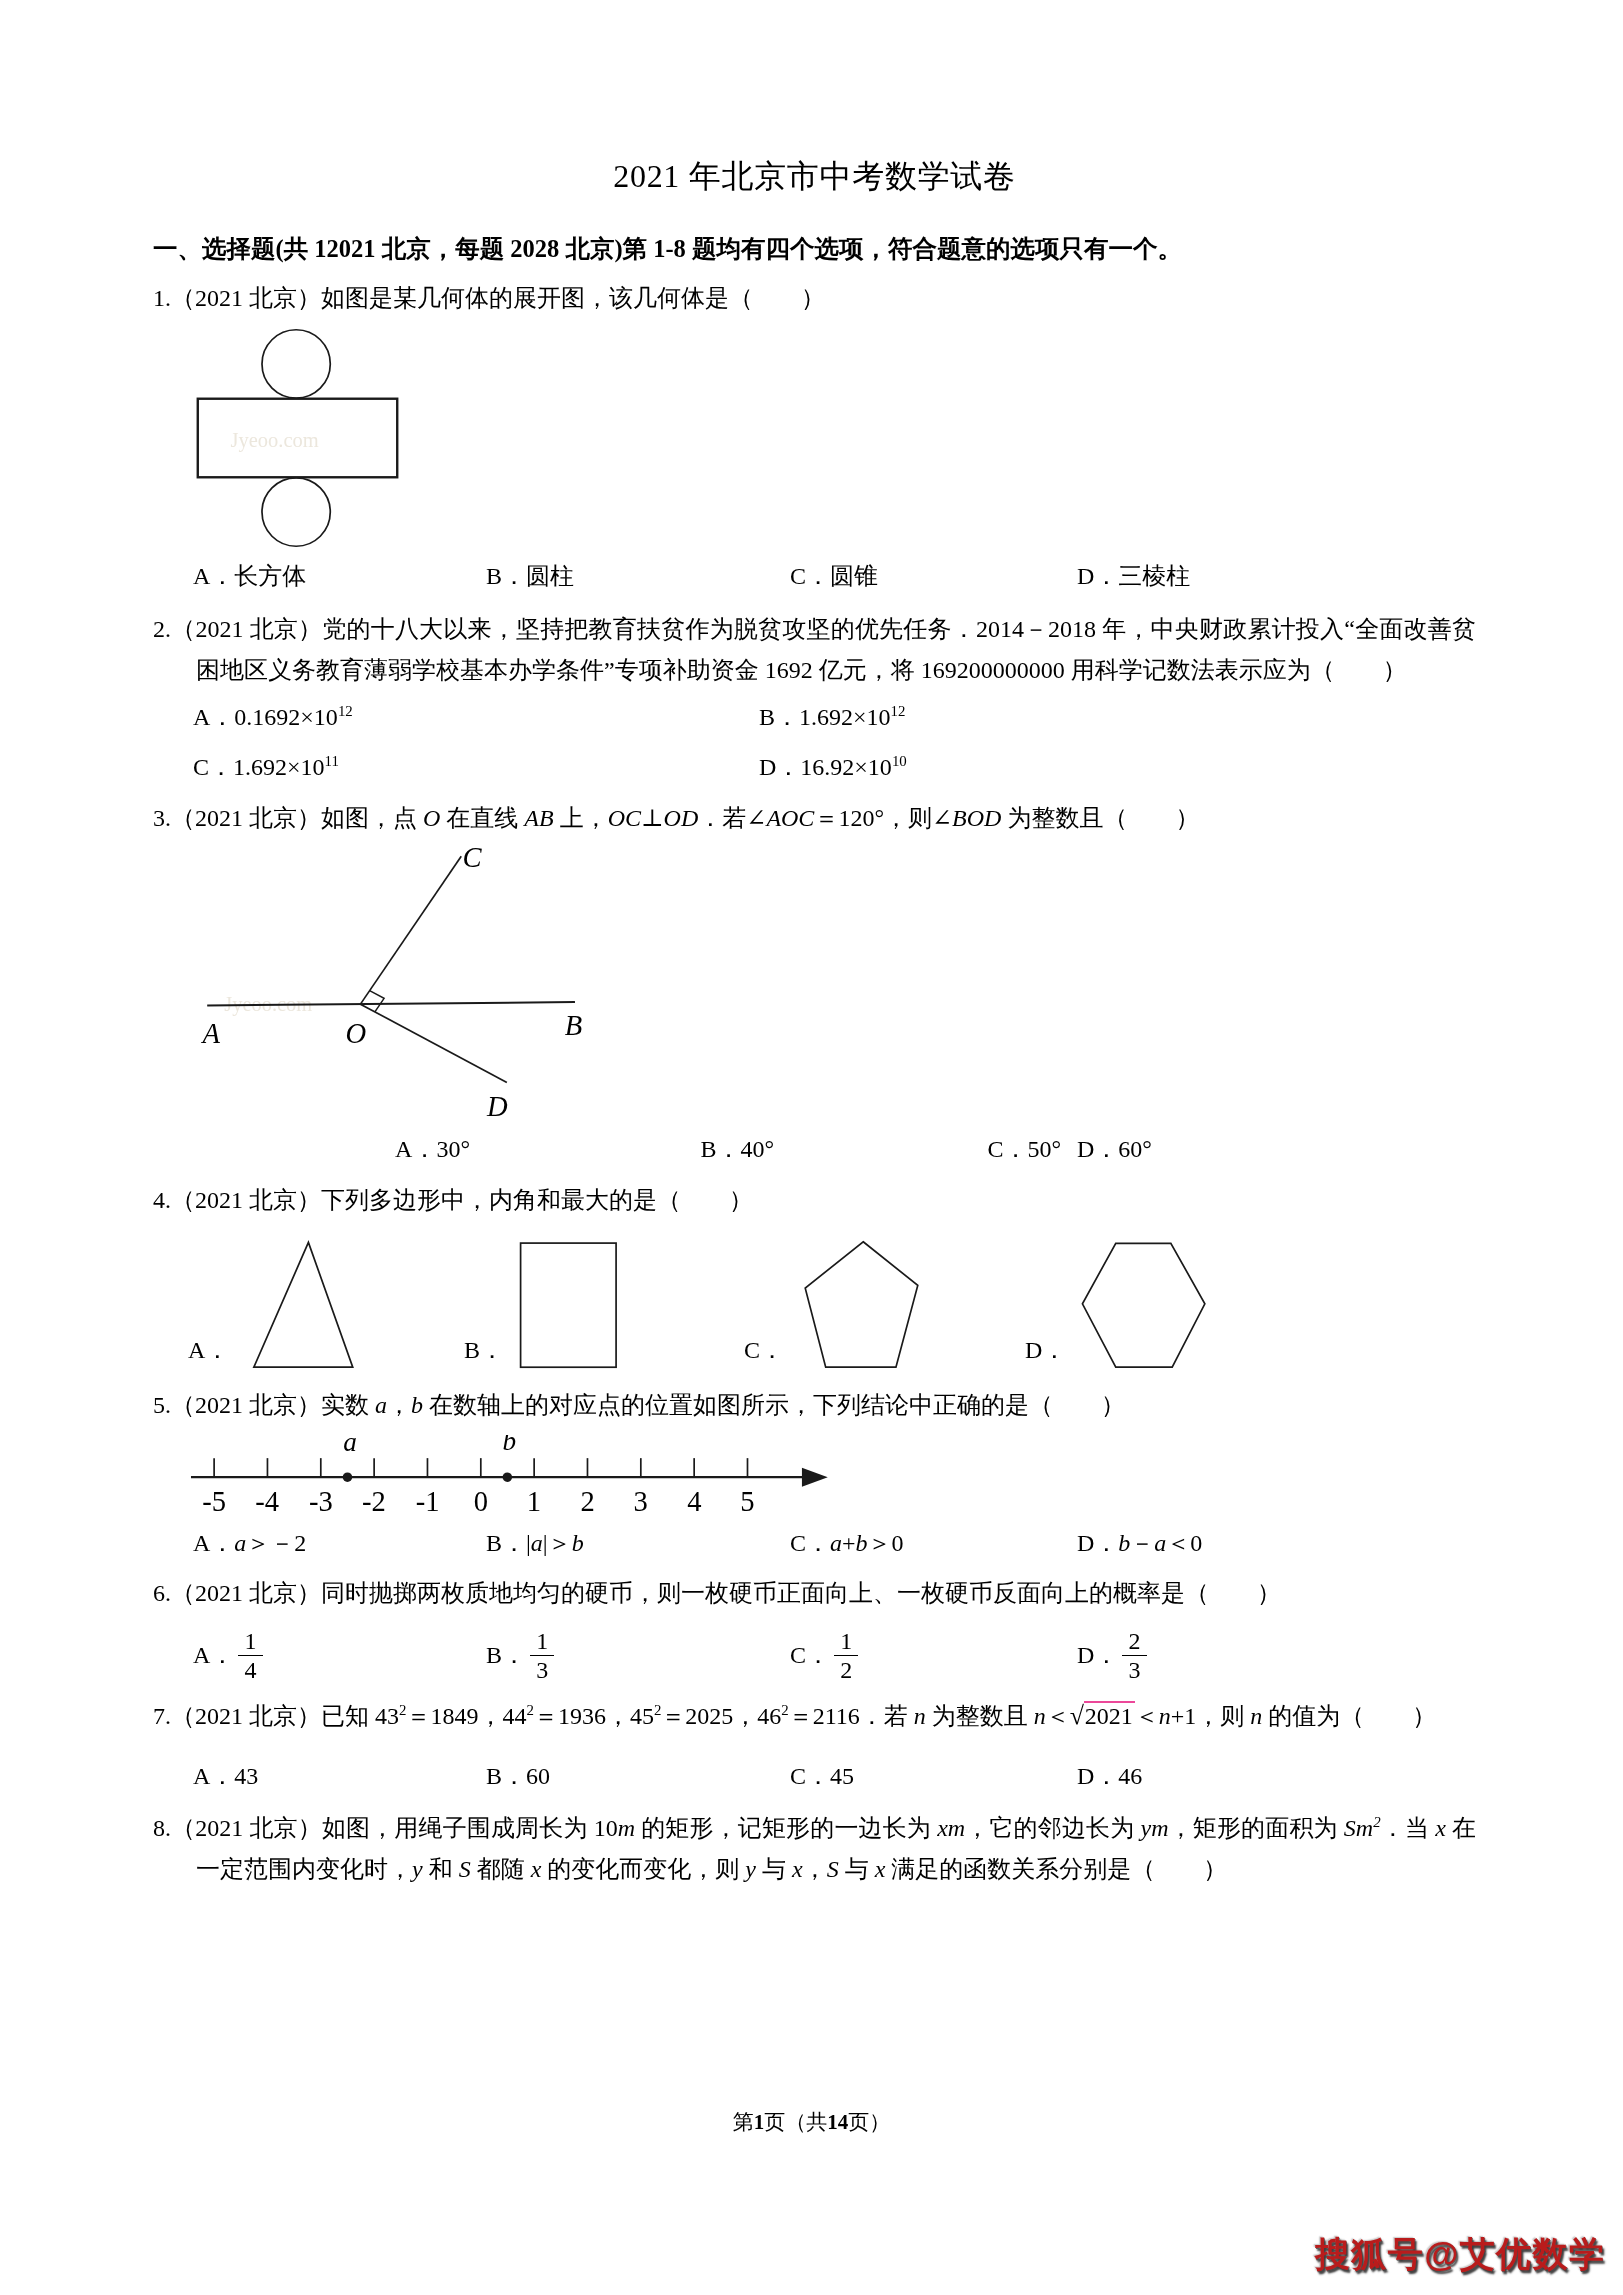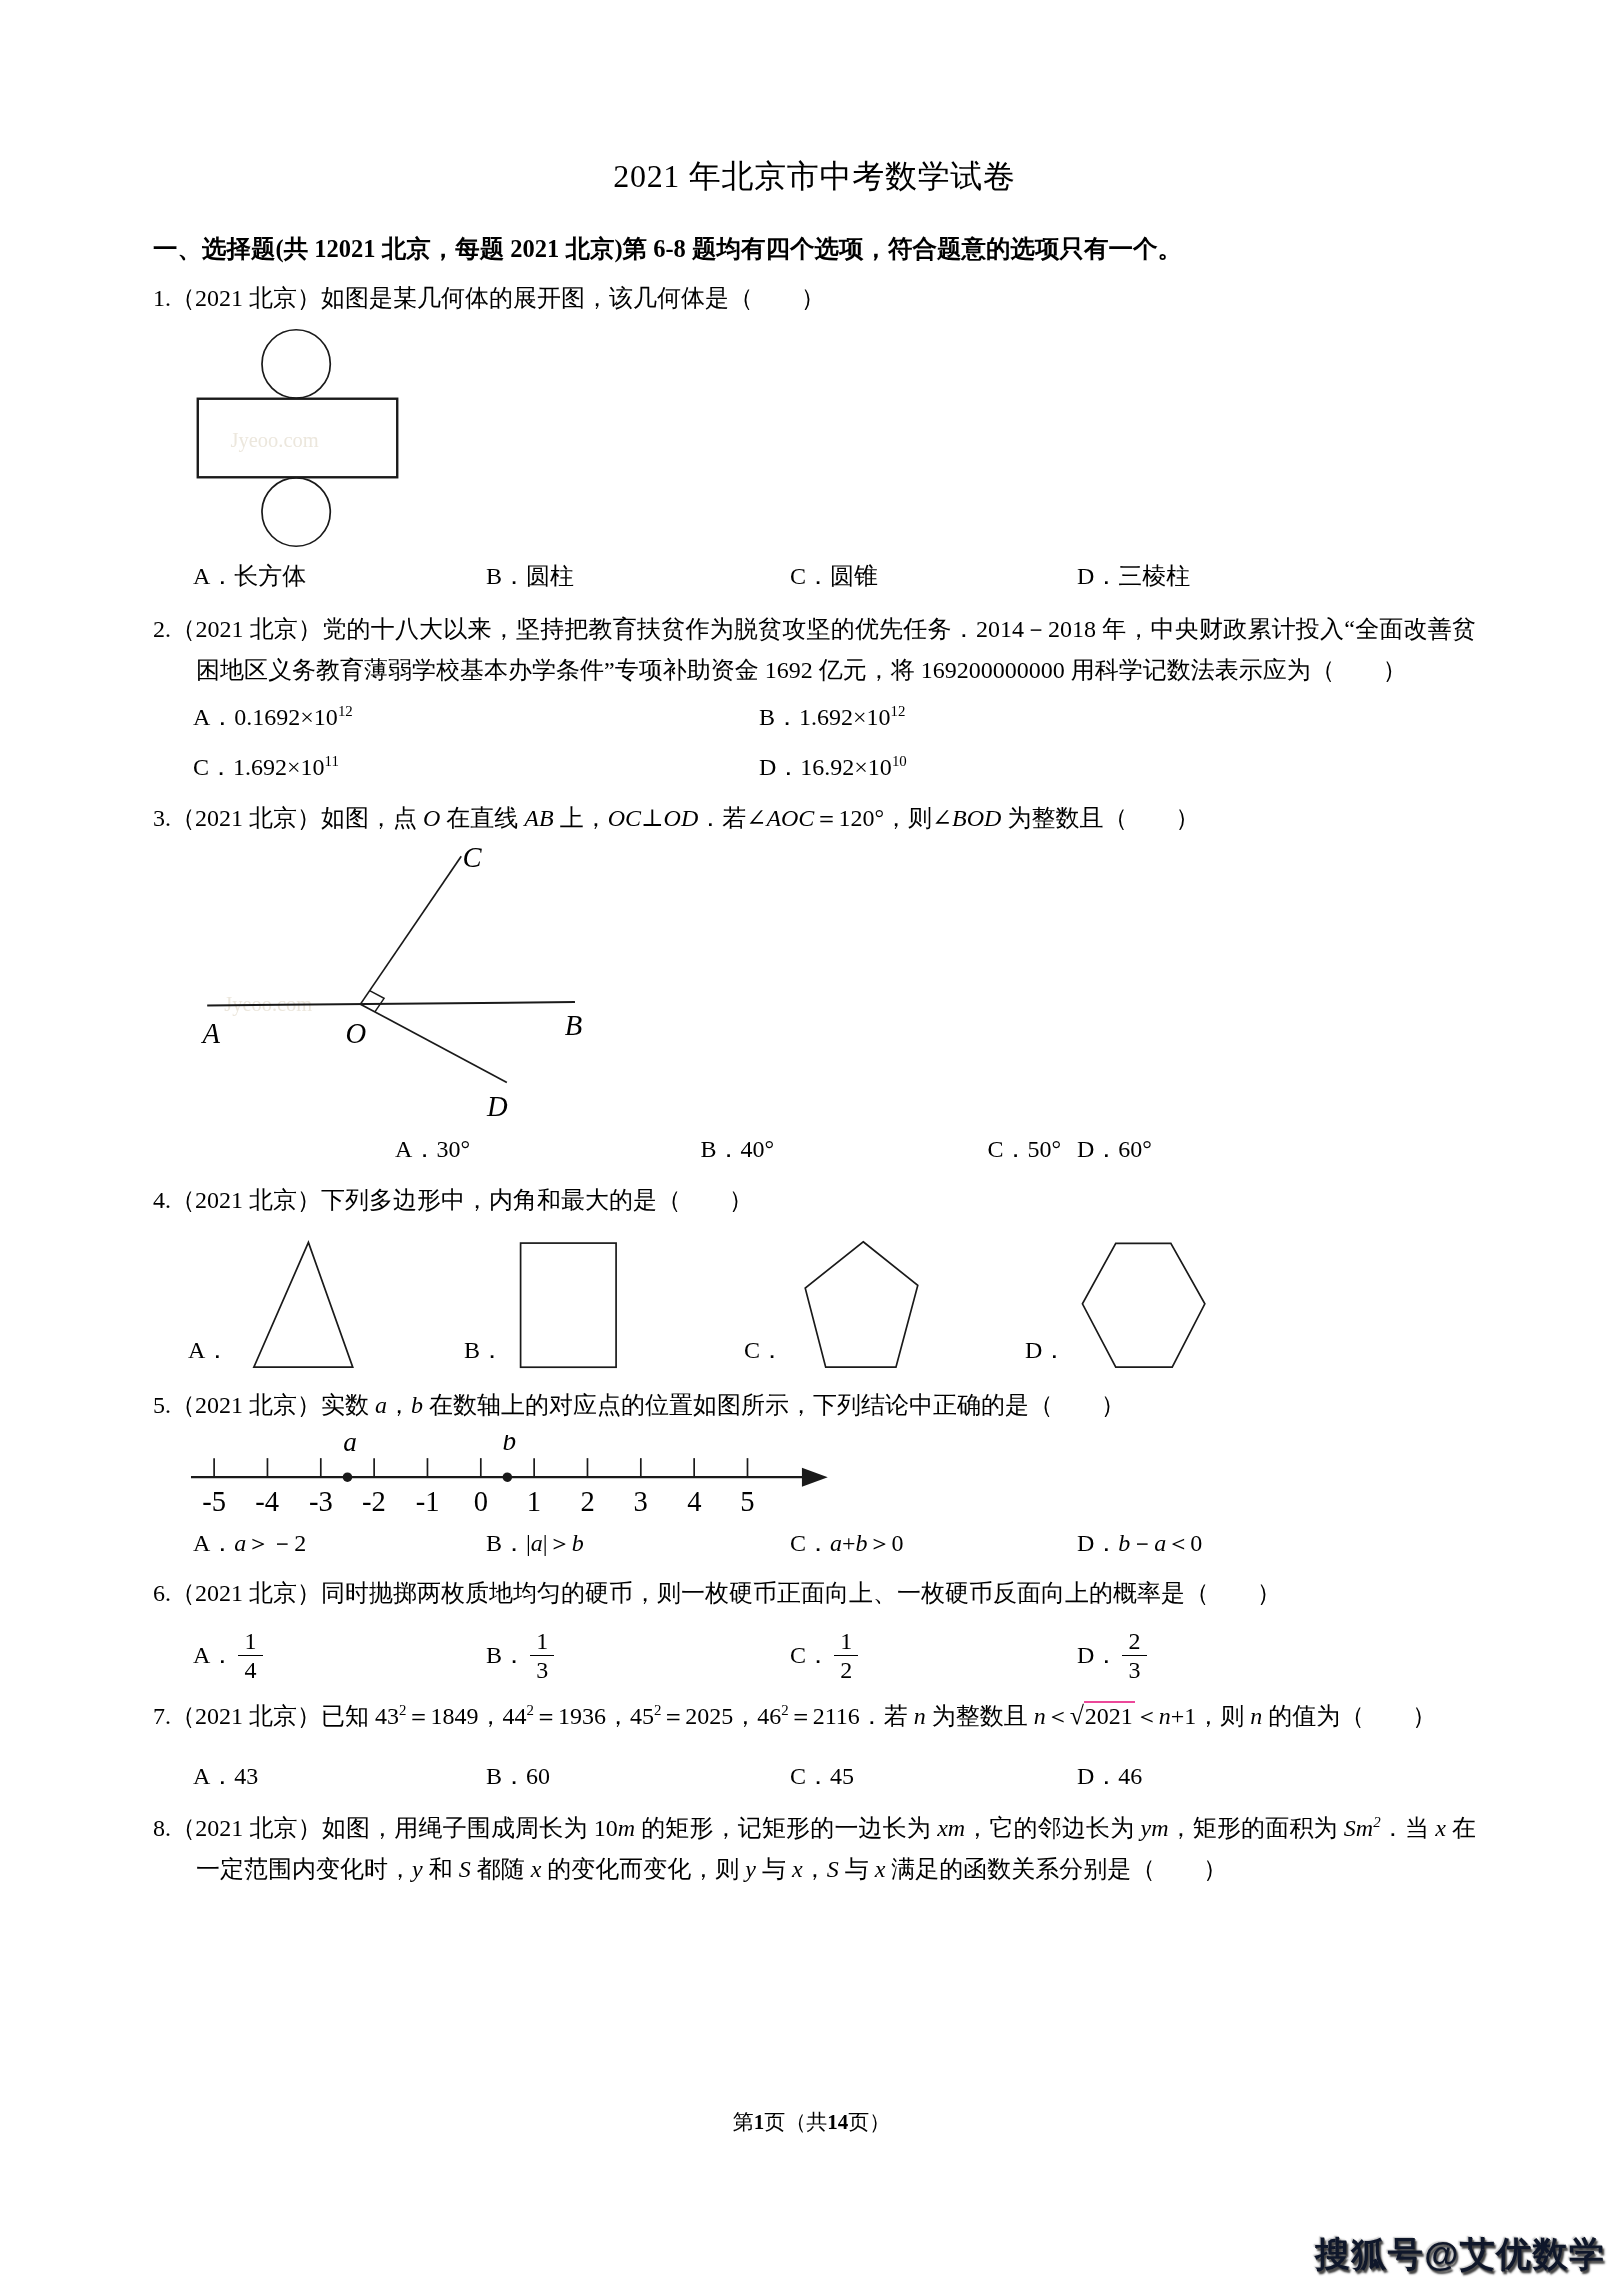--- a/index.html
+++ b/index.html
@@ -64,36 +64,36 @@
   .frac .den{border-top:1.7px solid #000;padding:0 6.1px;}
   
   .footer{
     position:absolute;left:0;width:1623px;top:2108px;
     text-align:center;font-size:21px;
   }
   .footer b{font-family:"Liberation Serif","DejaVu Serif",serif;}
   
   .sohu-watermark{
     position:absolute;right:17.7px;top:2231px;
-    font-size:35px;font-weight:bold;color:#0f172a;
+    font-size:35px;font-weight:bold;color:#b91c1c;
     font-family:"Liberation Sans","DejaVu Sans",sans-serif;
     text-shadow:2px 2.7px 2px #3f3f3f,-1.4px -1.4px 1.4px #c8c8c8,0.7px 0.7px 0 #6a6a6a;
     letter-spacing:1.4px;
   }
   svg text{font-family:"Liberation Serif","DejaVu Serif",serif;}
   .jy{fill:#ece7dd;font-size:30px;}
 </style>
 </head>
 <body>
 
 <div class="content">
 
   <h1 class="title">2021 年北京市中考数学试卷</h1>
 
-  <div class="section-header">一、选择题(共 12021 北京，每题 2021 北京)第 6-8 题均有四个选项，符合题意的选项只有一个。</div>
+  <div class="section-header">一、选择题(共 12021 北京，每题 2028 北京)第 1-8 题均有四个选项，符合题意的选项只有一个。</div>
 
   <div>
     <div class="qtext"><span>1.（2021 北京）如图是某几何体的展开图，该几何体是（　　）</span></div>
     <div class="fig fig-net">
       <svg width="205" height="222" viewBox="0 0 300 325">
         <circle cx="148" cy="54" r="50" fill="none" stroke="#1a1a1a" stroke-width="2.5"></circle>
         <rect x="4" y="105" width="292" height="115" fill="none" stroke="#1a1a1a" stroke-width="3.5"></rect>
         <circle cx="148" cy="271" r="50" fill="none" stroke="#1a1a1a" stroke-width="2.5"></circle>
         <text x="52" y="175" class="jy">Jyeoo.com</text>
       </svg>

